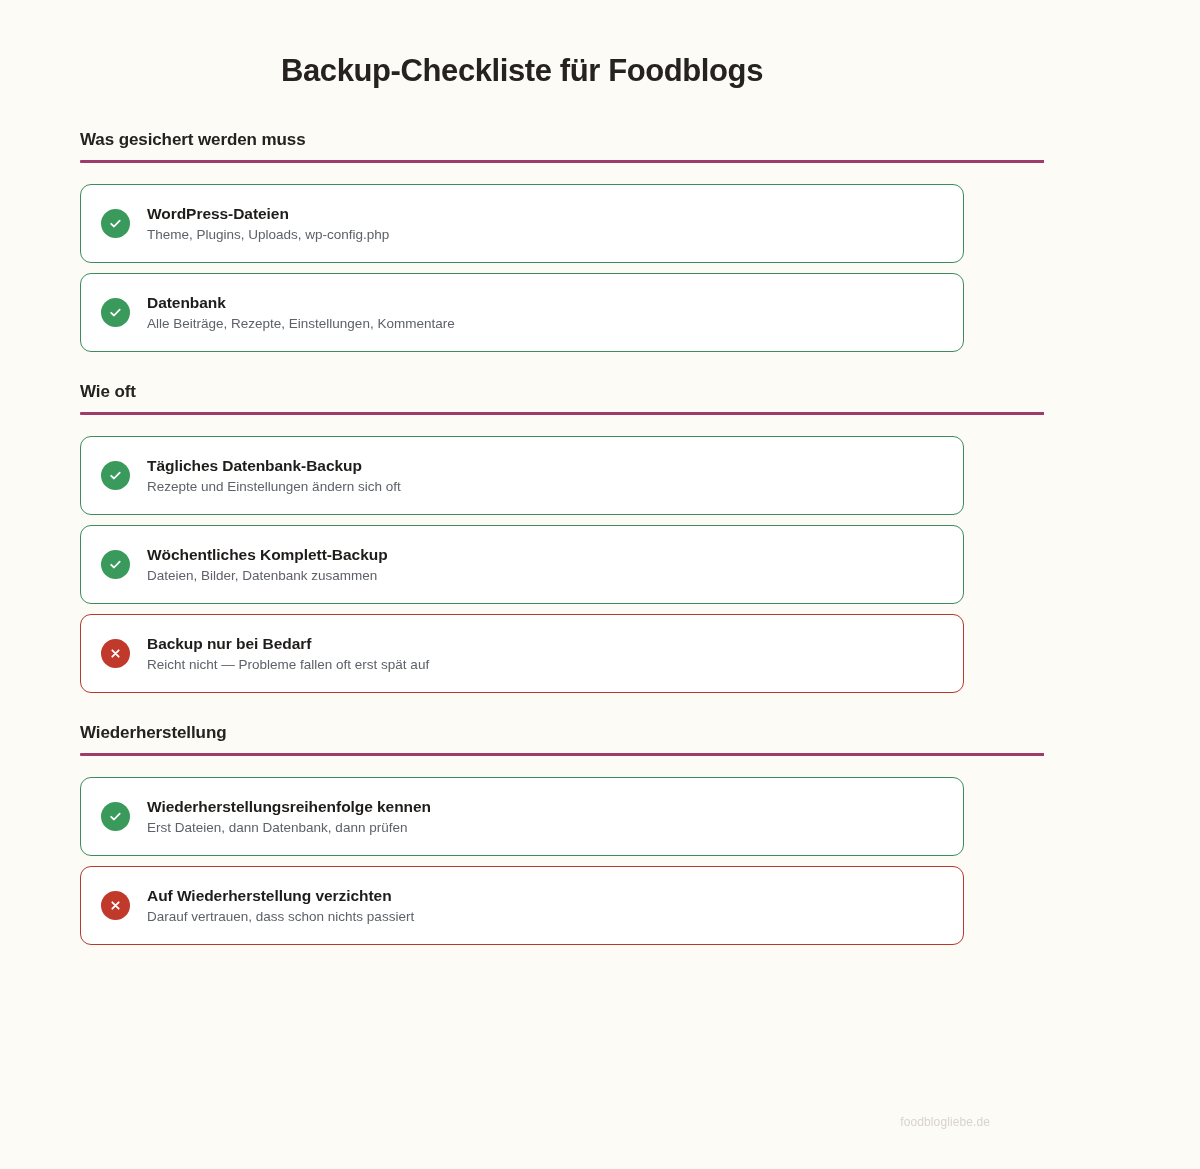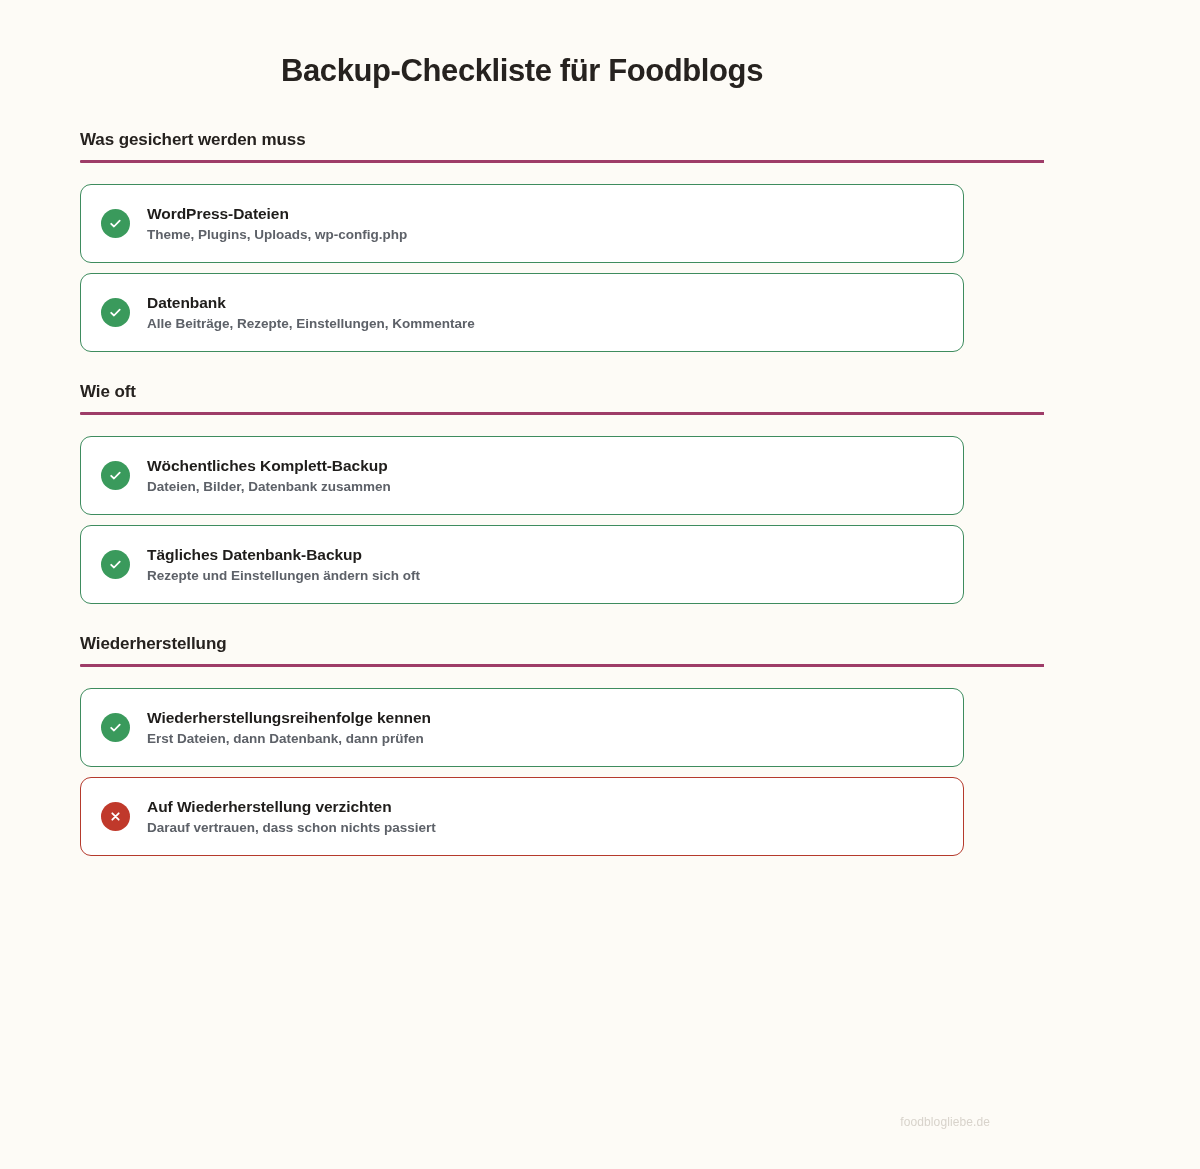--- a/index.html
+++ b/index.html
@@ -95,21 +95,21 @@
     font-size: 15.5px;
     font-weight: 700;
     color: #1f1d1b;
     letter-spacing: -0.05px;
     line-height: 1.3;
     margin-bottom: 2px;
   }
 
   .card-sub {
     font-size: 13.5px;
-    font-weight: 700;
+    font-weight: 400;
     color: #5d6168;
     letter-spacing: 0px;
     line-height: 1.3;
   }
 
   .footer-brand {
     position: absolute;
     right: 54px;
     bottom: 40px;
     font-size: 12px;
@@ -158,33 +158,44 @@
           <div class="section-heading">Wie oft</div>
           <div class="section-rule"></div>
           <div class="cards">
             <div class="card">
               <span class="badge">
                 <svg width="15" height="15" viewBox="0 0 16 16" aria-hidden="true">
                   <path d="M3.4 8.3 L6.4 11.2 L12.5 4.9" fill="none" stroke="#ffffff" stroke-width="1.9" stroke-linecap="round" stroke-linejoin="round"></path>
                 </svg>
               </span>
               <div class="card-text">
+                <div class="card-title">Tägliches Datenbank-Backup</div>
+                <div class="card-sub">Rezepte und Einstellungen ändern sich oft</div>
+              </div>
+            </div>
+            <div class="card">
+              <span class="badge">
+                <svg width="15" height="15" viewBox="0 0 16 16" aria-hidden="true">
+                  <path d="M3.4 8.3 L6.4 11.2 L12.5 4.9" fill="none" stroke="#ffffff" stroke-width="1.9" stroke-linecap="round" stroke-linejoin="round"></path>
+                </svg>
+              </span>
+              <div class="card-text">
                 <div class="card-title">Wöchentliches Komplett-Backup</div>
                 <div class="card-sub">Dateien, Bilder, Datenbank zusammen</div>
               </div>
             </div>
-            <div class="card">
-              <span class="badge">
-                <svg width="15" height="15" viewBox="0 0 16 16" aria-hidden="true">
-                  <path d="M3.4 8.3 L6.4 11.2 L12.5 4.9" fill="none" stroke="#ffffff" stroke-width="1.9" stroke-linecap="round" stroke-linejoin="round"></path>
-                </svg>
-              </span>
-              <div class="card-text">
-                <div class="card-title">Tägliches Datenbank-Backup</div>
-                <div class="card-sub">Rezepte und Einstellungen ändern sich oft</div>
+            <div class="card bad">
+              <span class="badge">
+                <svg width="15" height="15" viewBox="0 0 16 16" aria-hidden="true">
+                  <path d="M4.6 4.6 L11.4 11.4 M11.4 4.6 L4.6 11.4" fill="none" stroke="#ffffff" stroke-width="1.9" stroke-linecap="round"></path>
+                </svg>
+              </span>
+              <div class="card-text">
+                <div class="card-title">Backup nur bei Bedarf</div>
+                <div class="card-sub">Reicht nicht — Probleme fallen oft erst spät auf</div>
               </div>
             </div>
           </div>
         </div>
         <div class="section">
           <div class="section-heading">Wiederherstellung</div>
           <div class="section-rule"></div>
           <div class="cards">
             <div class="card">
               <span class="badge">

